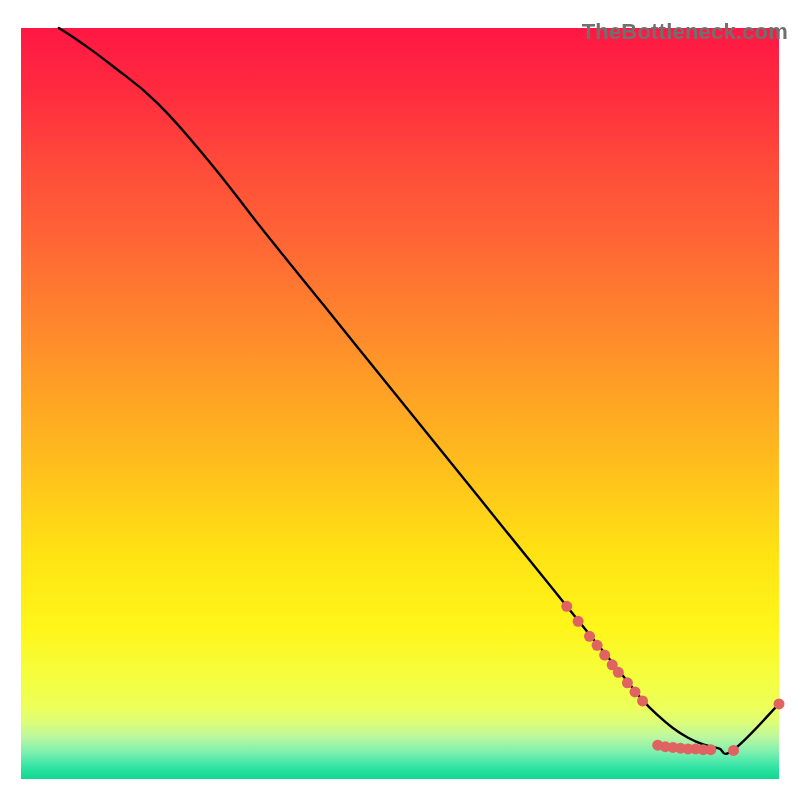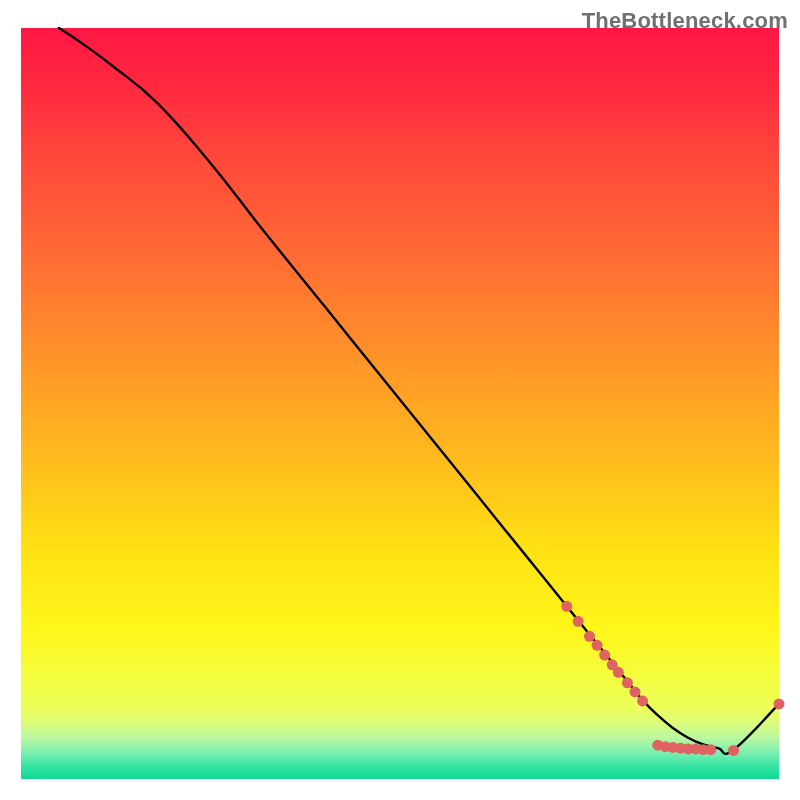--- a/index.html
+++ b/index.html
@@ -11,21 +11,21 @@
     font-family: Arial, Helvetica, sans-serif;
     background: #ffffff;
   }
   .chart-wrap {
     position: relative;
     width: 800px;
     height: 800px;
   }
   .watermark {
     position: absolute;
-    top: 8px;
+    top: 19px;
     right: 12px;
     font-size: 22px;
     font-weight: 600;
     color: #71706e;
     letter-spacing: 0.2px;
     z-index: 5;
   }
   svg.chart-svg {
     position: absolute;
     left: 0;

